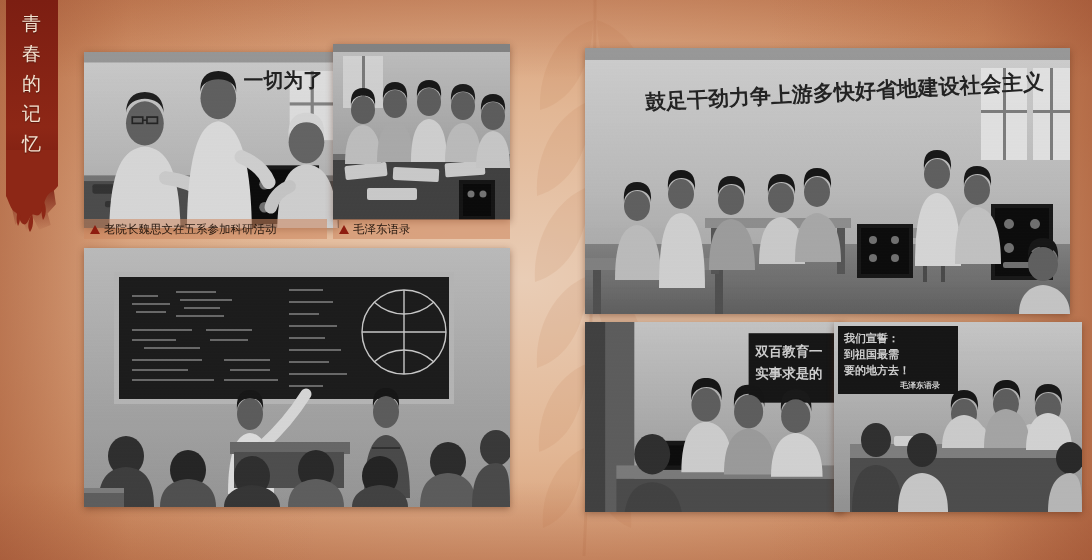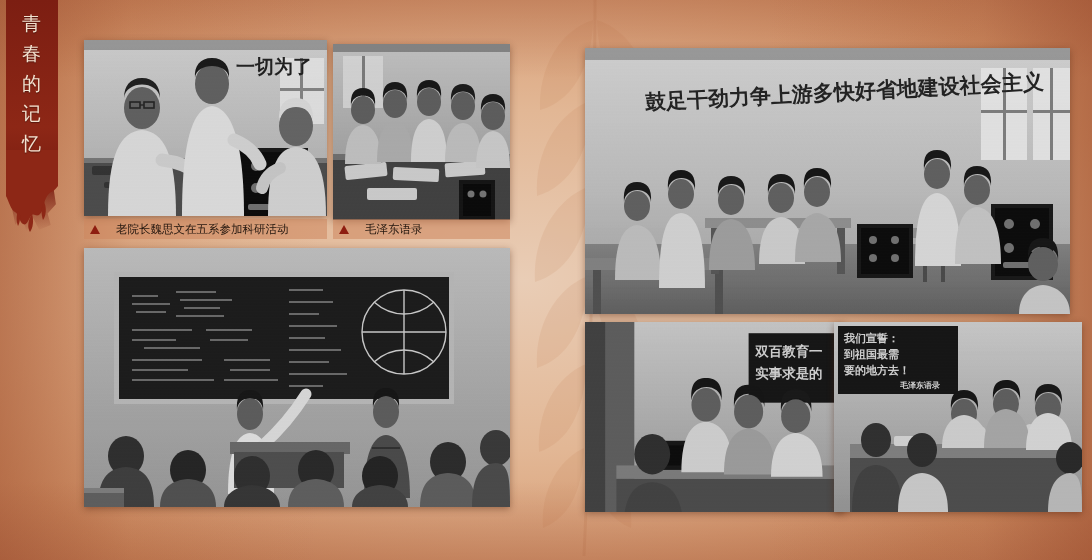--- a/index.html
+++ b/index.html
@@ -97,21 +97,21 @@
     background-image:
       repeating-linear-gradient(0deg, rgba(255,255,255,.035) 0px, rgba(0,0,0,.035) 1px, rgba(255,255,255,.02) 2px, rgba(0,0,0,.02) 3px);
     pointer-events: none;
   }
 
   
   .caption {
     position: absolute;
     display: flex;
     align-items: center;
-    gap: 16px;
+    gap: 4px;
     background: rgba(205,135,95,0.55);
     padding: 2px 8px 2px 6px;
     color: #23160e;
     font-size: 11.5px;
     white-space: nowrap;
   }
   .caption .tri {
     width: 0; height: 0;
     border-left: 5px solid transparent;
     border-right: 5px solid transparent;
@@ -167,21 +167,21 @@
     </div>
     <div class="banner-text">
       <span class="ch">青</span>
       <span class="ch"><span class="boxed">春</span></span>
       <span class="ch">的</span>
       <span class="ch">记</span>
       <span class="ch">忆</span>
     </div>
   </div>
 
-  <div class="photo" style="left:84px; top:40px; width:243px; height:176px;">
+  <div class="photo" style="left:84px; top:52px; width:243px; height:176px;padding-left:12px;">
     <svg class="img bw" viewBox="0 0 243 176" preserveAspectRatio="none" xmlns="http://www.w3.org/2000/svg">
       <defs>
         <linearGradient id="p1wall" x1="0" y1="0" x2="0" y2="1">
           <stop offset="0%" stop-color="#d8d3cb"></stop>
             <stop offset="60%" stop-color="#c3beb5"></stop>
             <stop offset="100%" stop-color="#a9a49c"></stop>
         </linearGradient>
       </defs>
       <rect width="243" height="176" fill="url(#p1wall)"></rect>
       <rect x="0" y="0" width="243" height="10" fill="#6f6a63" opacity=".5"></rect>

